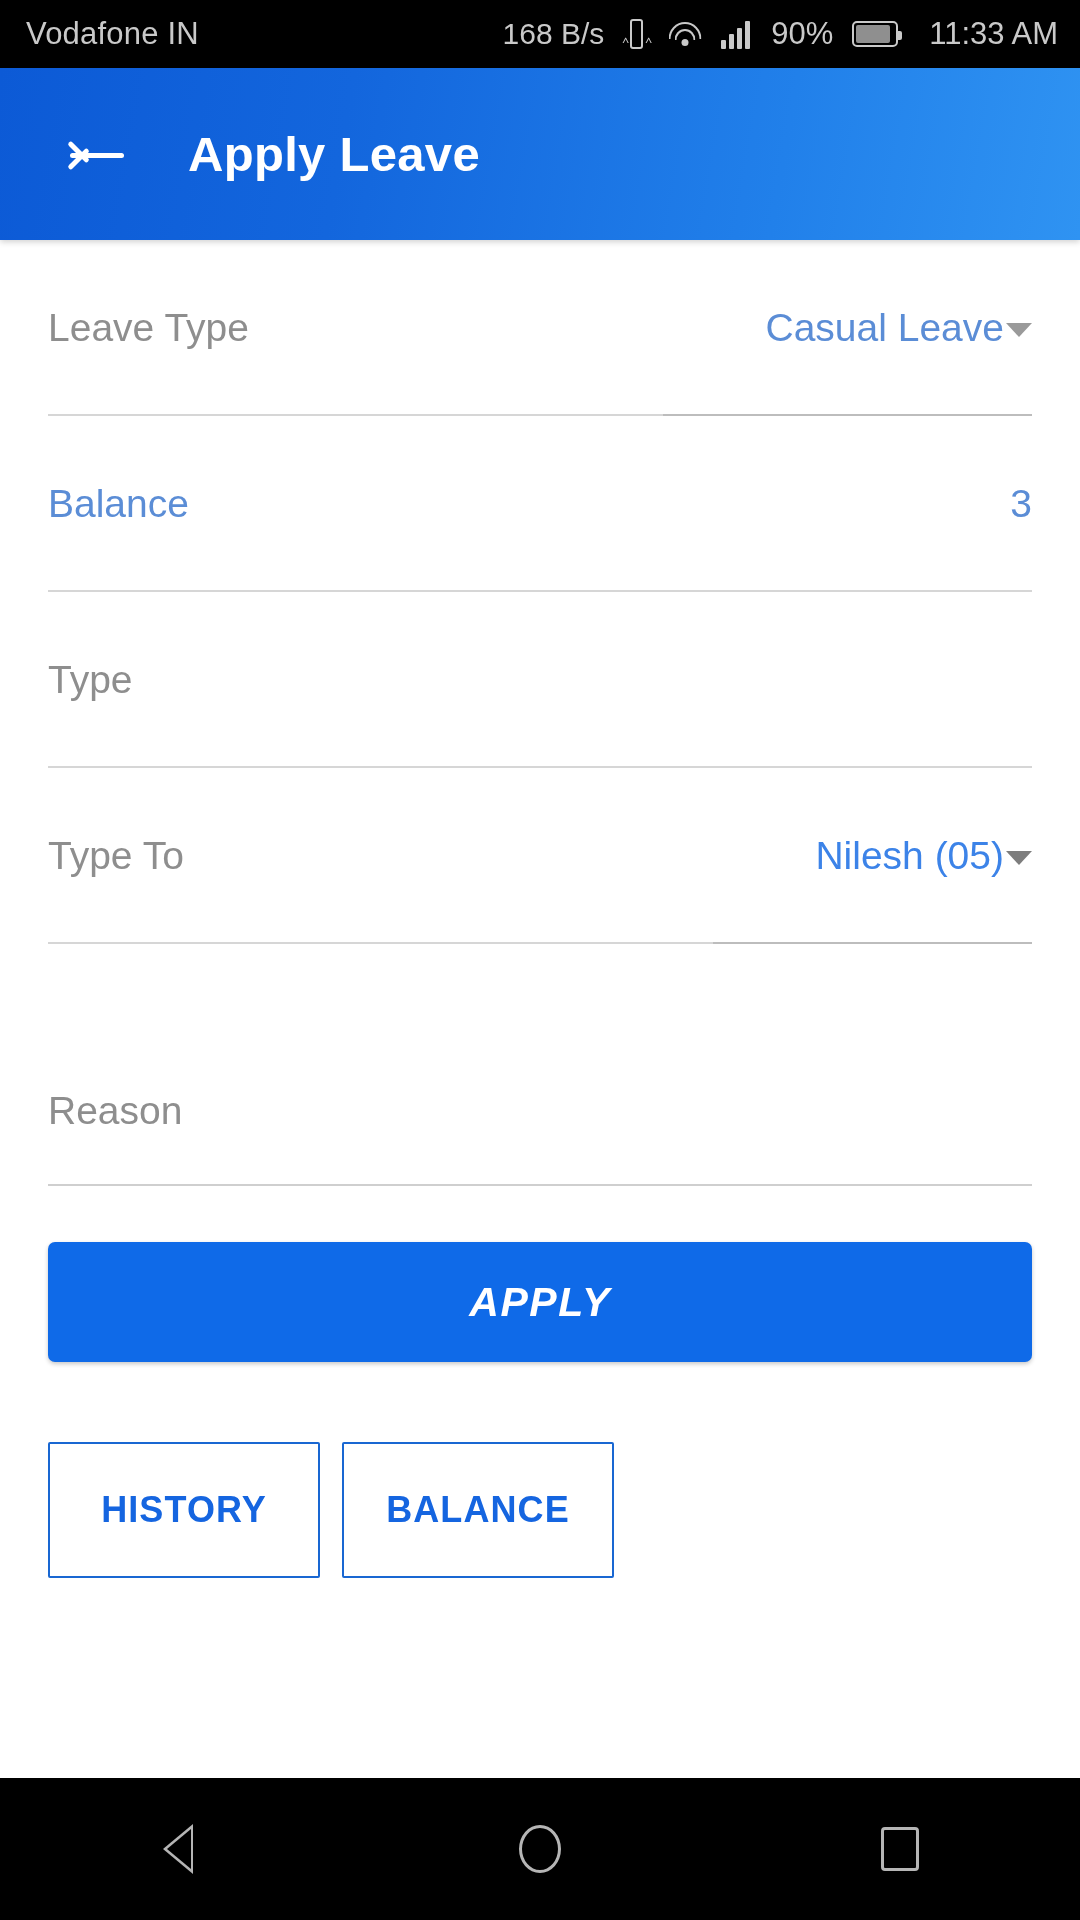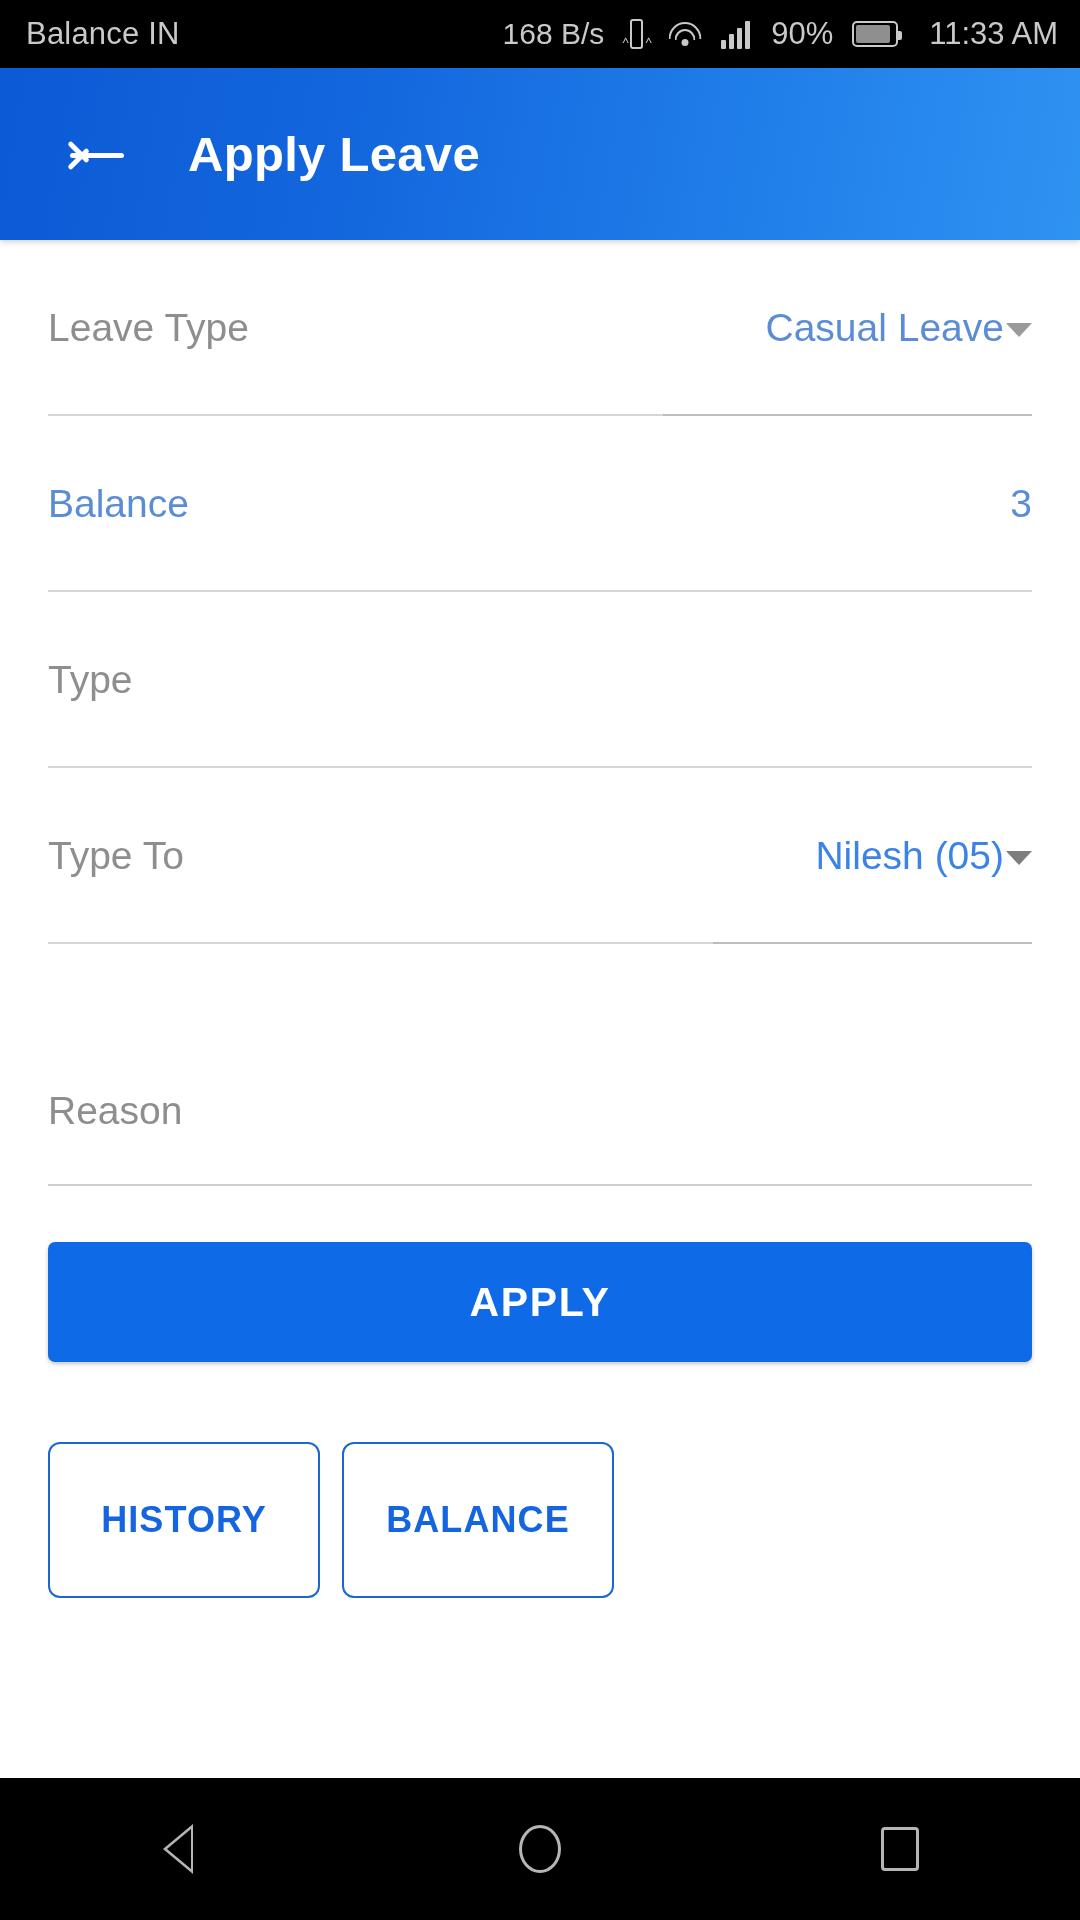--- a/index.html
+++ b/index.html
@@ -91,25 +91,25 @@
   .reason-row { position:relative; height:150px; display:flex; align-items:center;
     margin-top:92px;text-align:right; }
   .reason-row .divider .left { flex:1 1 100%; background:#cfcfcf; }
 
   
   .apply-btn {
     margin:56px 48px 0 48px; height:120px; background:#0f6ae8; border-radius:7px;
     display:flex; align-items:center; justify-content:center; cursor:pointer;
     box-shadow:0 2px 4px rgba(0,0,0,.22);
   }
-  .apply-btn span { color:#fff; font-size:41px; font-weight:bold; letter-spacing:1.6px; }
+  .apply-btn span { color:#fff; font-size:41px; font-weight:bold; letter-spacing:1.6px;font-style:italic; }
 
   .secondary-row { display:flex; gap:22px; margin:80px 0 0 48px; }
   .outline-btn {
-    min-width:272px; height:156px; border:2.6px solid #1967d2; border-radius:12px;
+    min-width:272px; height:136px; border:2.6px solid #1967d2; border-radius:2px;
     background:#fff; display:flex; align-items:center; justify-content:center;
     cursor:pointer; padding:0 34px;
   }
   .outline-btn span { color:#1565e0; font-size:36px; font-weight:bold; letter-spacing:1.1px; }
 
   
   .navbar {
     position:absolute; left:0; bottom:0; width:1080px; height:142px; background:#000;
     display:flex; align-items:center; justify-content:space-around;
   }
@@ -124,21 +124,21 @@
     border-right:24px solid #000; }
   .nav-home { width:42px; height:48px; border:3px solid #b5b5b5; border-radius:50%; }
   .nav-recent { width:38px; height:44px; border:3.5px solid #b5b5b5; border-radius:4px; }
 </style>
 </head>
 <body>
 
 <div id="screen">
 
   <div class="statusbar">
-    <div class="sb-carrier">Balance IN</div>
+    <div class="sb-carrier">Vodafone IN</div>
     <div class="sb-right">
       <div class="sb-speed">168 B/s</div>
       <div class="ic ic-vib">
         <div class="w1">‸</div>
           <div class="body"></div>
           <div class="w2">‸</div>
       </div>
       <div class="ic ic-wifi">
         <i class="a1"></i>
           <i class="a2"></i>

